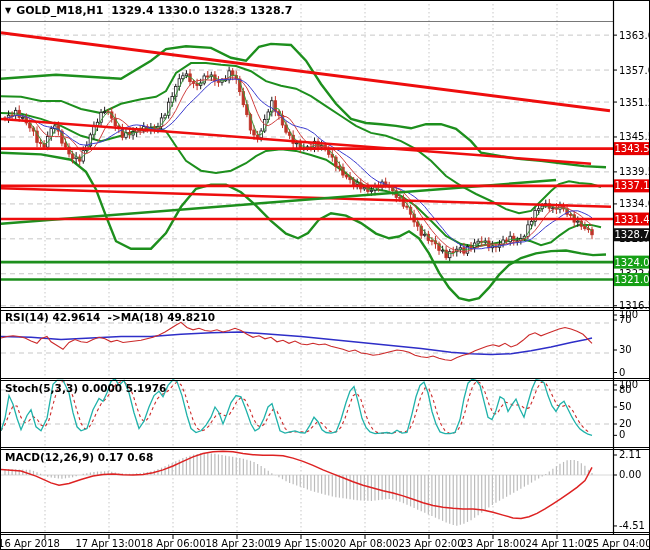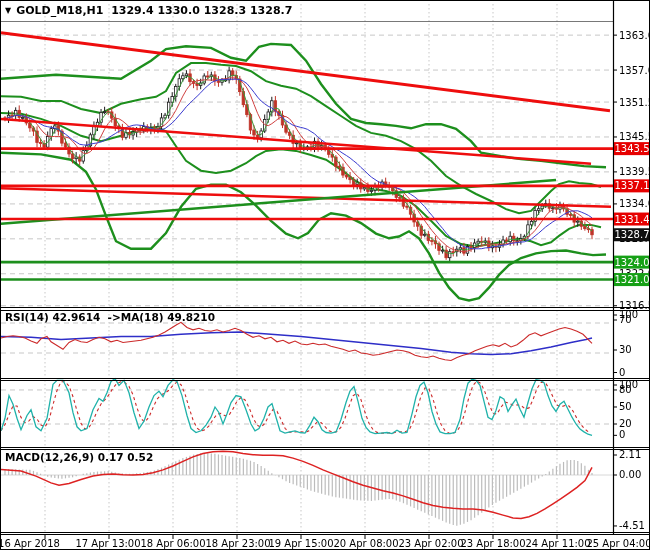--- a/index.html
+++ b/index.html
@@ -686,14 +686,15 @@
       <text x="430" y="546" font-size="10" font-family="&quot;DejaVu Sans&quot;,sans-serif" fill="#000000" text-anchor="middle">23 Apr 02:00</text>
       <text x="492" y="546" font-size="10" font-family="&quot;DejaVu Sans&quot;,sans-serif" fill="#000000" text-anchor="middle">23 Apr 18:00</text>
       <text x="557" y="546" font-size="10" font-family="&quot;DejaVu Sans&quot;,sans-serif" fill="#000000" text-anchor="middle">24 Apr 11:00</text>
       <text x="618" y="546" font-size="10" font-family="&quot;DejaVu Sans&quot;,sans-serif" fill="#000000" text-anchor="middle">25 Apr 04:00</text>
     </svg>
   <div class="overlay-label" id="title-bar">
     <span id="symbol-menu-icon">▼</span>
     <span>GOLD_M18,H1  1329.4 1330.0 1328.3 1328.7</span>
   </div>
   <div class="overlay-label panel-label" id="rsi-label">RSI(14) 42.9614  -&gt;MA(18) 49.8210</div>
-  <div class="overlay-label panel-label" id="macd-label">MACD(12,26,9) 0.17 0.52</div>
+  <div class="overlay-label panel-label" id="stoch-label">Stoch(5,3,3) 0.0000 5.1976</div>
+  <div class="overlay-label panel-label" id="macd-label">MACD(12,26,9) 0.17 0.68</div>
 </div>
 
 </body></html>

